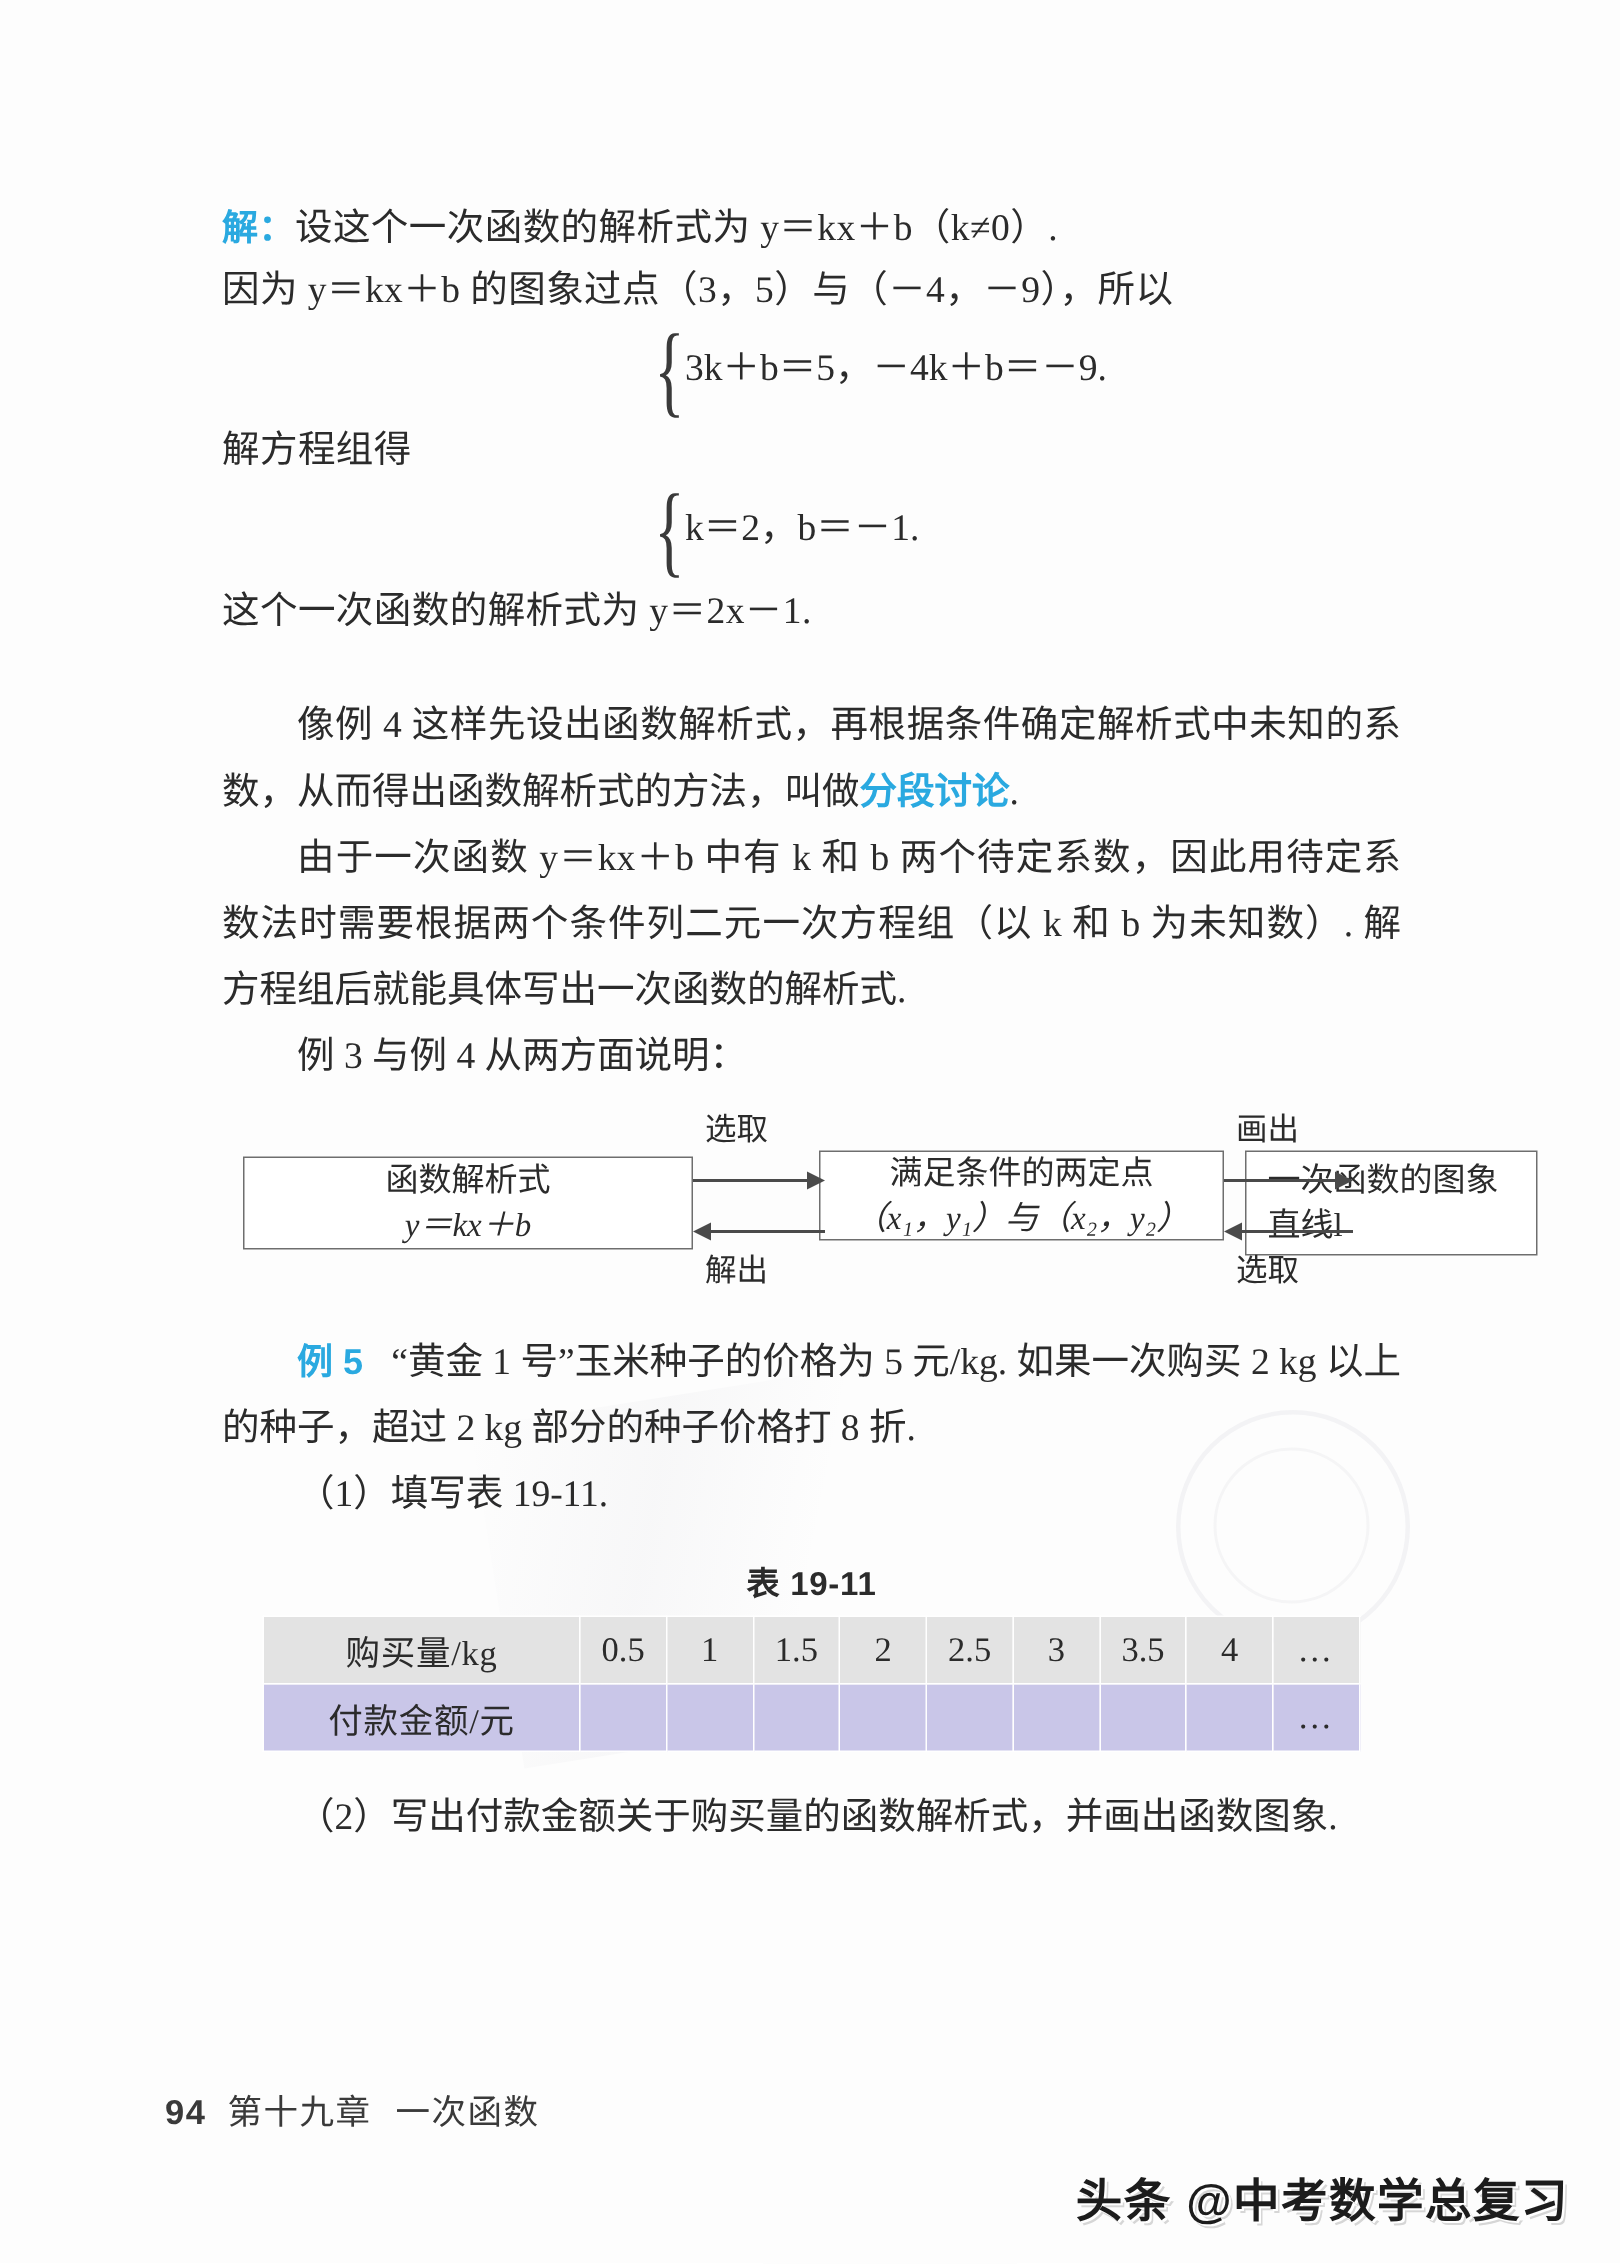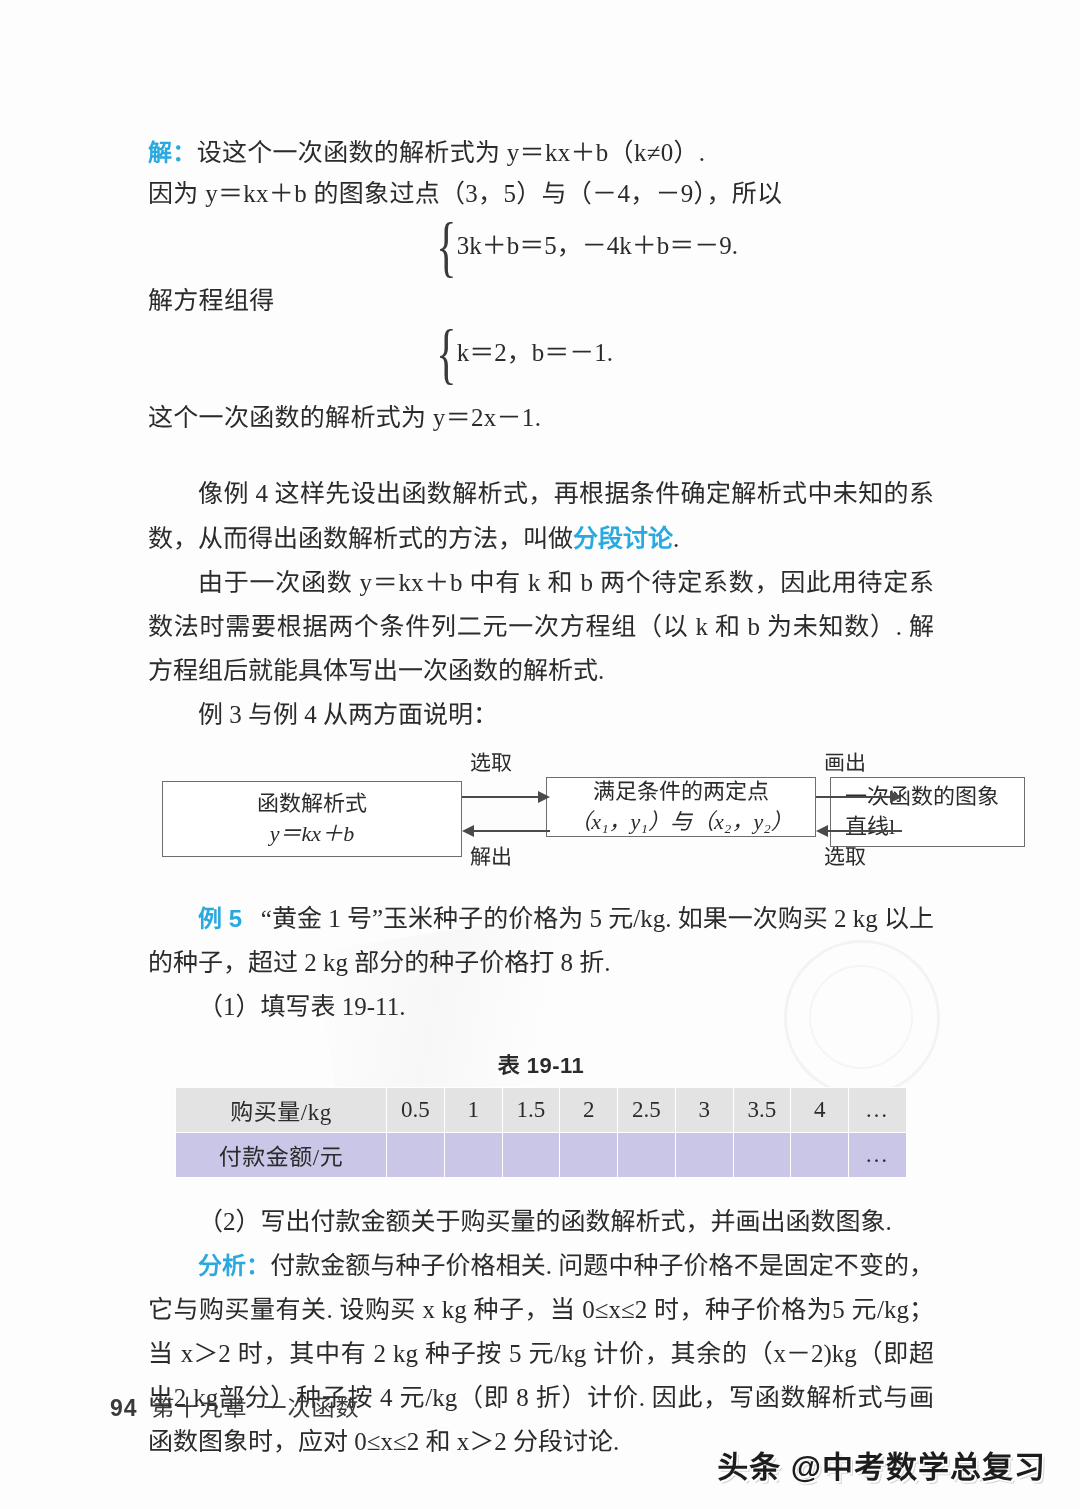--- a/index.html
+++ b/index.html
@@ -237,33 +237,33 @@
     </div>
 
     <div class="eqsys">
       <span class="brace">{</span>
       <span class="eqlines">
         <div>k＝2，</div>
         <div>b＝－1.</div>
       </span>
     </div>
 
-    <div class="line" style="margin-top:16px;">
+    <div class="line" style="margin-top:6px;">
       <span>这个一次函数的解析式为 y＝2x－1.</span>
     </div>
 
     <p class="para indent" style="margin-top:34px;"><span>像例 4 这样先设出函数解析式，再根据条件确定解析式中未知的系数，从而得出函数解析式的方法，叫做</span><span class="term">分段讨论</span><span>.</span></p>
 
     <p class="para indent">由于一次函数 y＝kx＋b 中有 k 和 b 两个待定系数，因此用待定系数法时需要根据两个条件列二元一次方程组（以 k 和 b 为未知数）. 解方程组后就能具体写出一次函数的解析式.</p>
 
     <p class="para indent">例 3 与例 4 从两方面说明：</p>
 
     <div class="flow">
 
-      <div class="fbox" style="left:14px; top:28px; width:300px; height:76px;">
+      <div class="fbox" style="left:14px; top:28px; width:300px; height:62px;">
         <span>函数解析式</span>
         <span class="mathit">y＝kx＋b</span>
       </div>
 
       <div class="fbox" style="left:398px; top:24px; width:270px; height:60px;">
         <span>满足条件的两定点</span>
         <span class="mathit">（x₁，y₁）与（x₂，y₂）</span>
       </div>
 
       <div class="fbox" style="left:682px; top:24px; width:195px; height:70px; align-items:flex-start; padding-left:14px;">
@@ -321,21 +321,20 @@
           <td></td>
           <td></td>
           <td></td>
           <td class="dots">…</td>
         </tr>
       </tbody>
     </table>
 
     <p class="para indent" style="margin-top:22px;">（2）写出付款金额关于购买量的函数解析式，并画出函数图象.</p>
 
-    <p class="para indent"><span class="accent">分析</span><span class="accent">：</span><span>付款金额与种子价格相关. 问题中种子价格不是固定不变的，它与购买量有关. 设购买 x kg 种子，当 0≤x≤2 时，种子价格为5 元/kg；当 x＞2 时，其中有 2 kg 种子按 5 元/kg 计价，其余的（x－2)kg（即超出2 kg部分）种子按 4 元/kg（即 8 折）计价. 因此，写函数解析式与画函数图象时，应对 0≤x≤2 和 x＞2 分段讨论.</span></p>
 
   </div>
 
   <div class="footer">
     <span class="pg">94</span><span>第十九章</span><span class="sep"></span><span>一次函数</span>
   </div>
 
   <div class="wm-bottom">头条 @中考数学总复习</div>
 
 </div>

